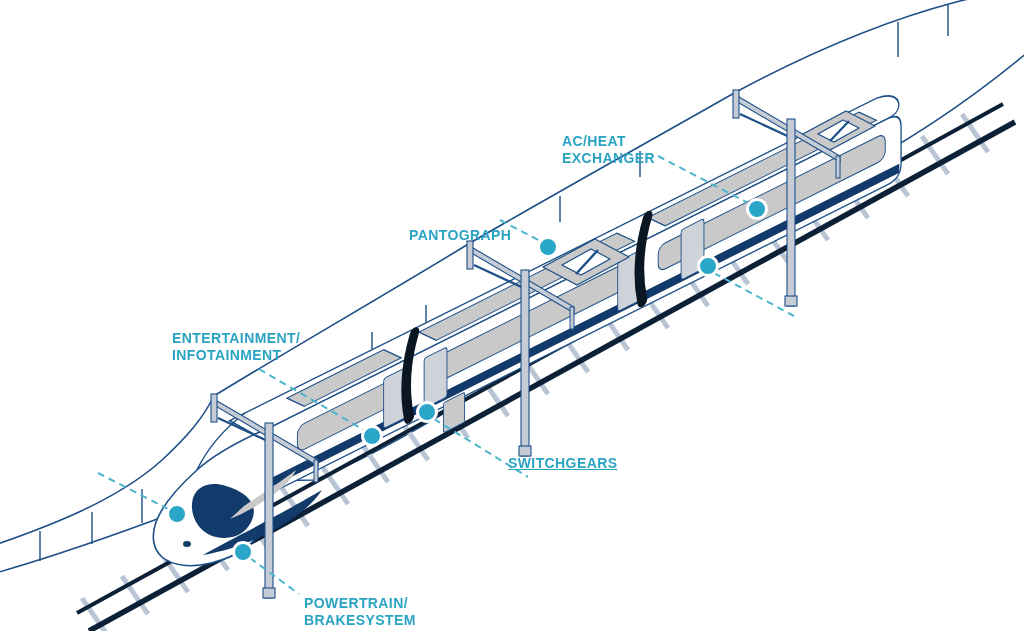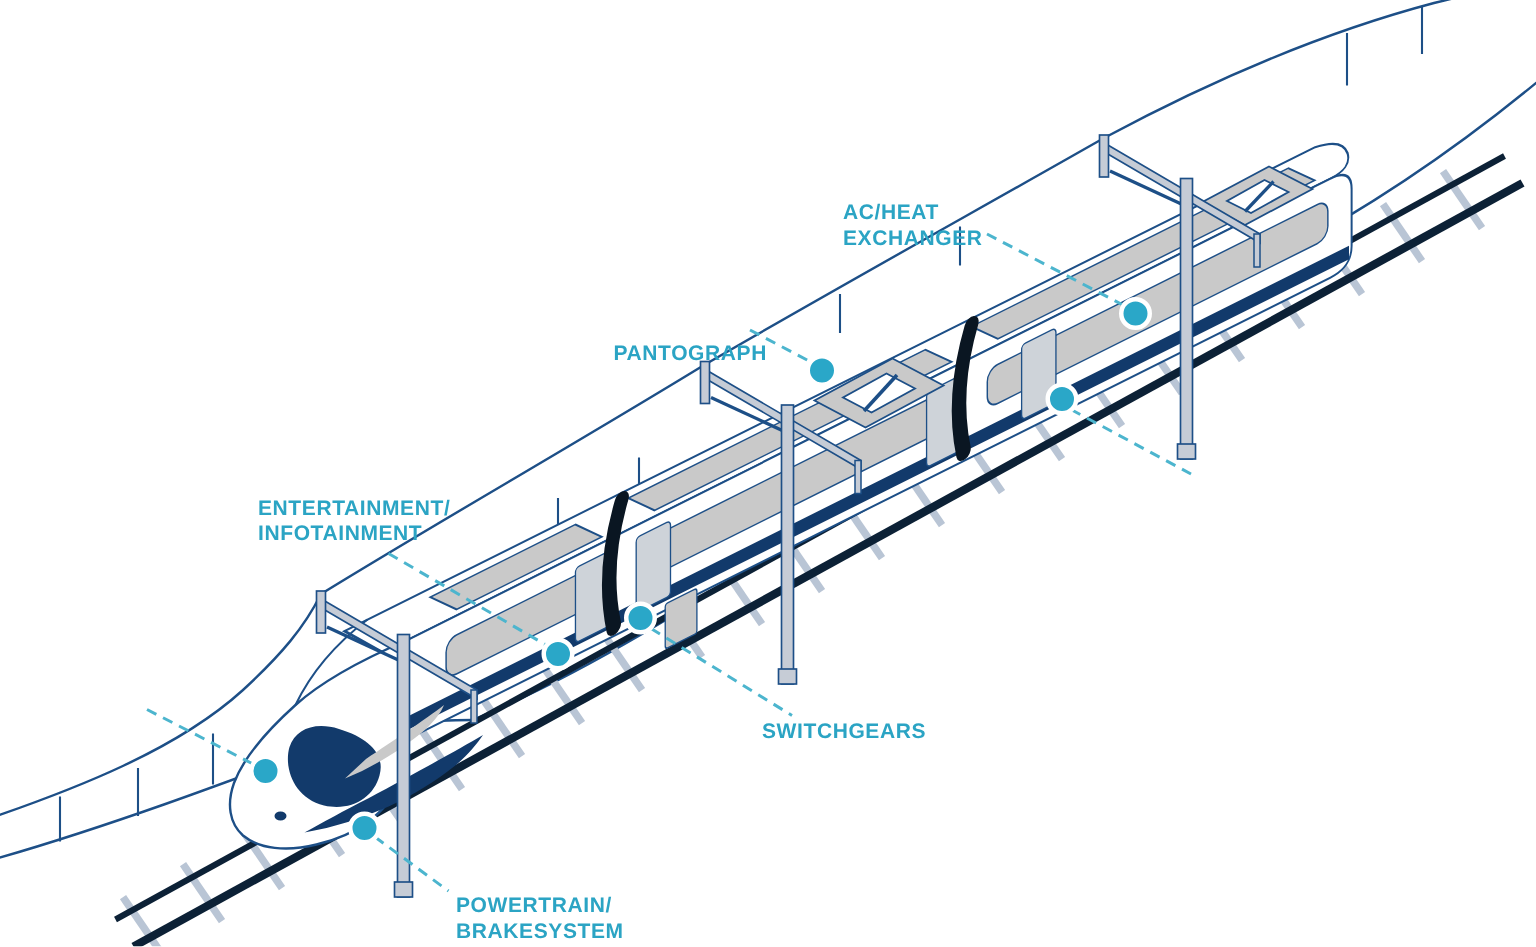--- a/index.html
+++ b/index.html
@@ -163,18 +163,18 @@
         <line x1="714" y1="273" x2="794" y2="316" stroke="#4cb5ce" stroke-width="2" stroke-dasharray="7 5"></line>
         <circle cx="708" cy="266" r="9.5" fill="#2aa7c8" stroke="#ffffff" stroke-width="3"></circle>
       </g>
 </svg>
 
 <div id="labels">
       <div class="callout-label" style="left: 172px; top: 330px;">ENTERTAINMENT/
 INFOTAINMENT</div>
       <div class="callout-label" style="left: 304px; top: 595px;">POWERTRAIN/
 BRAKESYSTEM</div>
-      <div class="callout-label" style="left: 508px; top: 479px;">SWITCHGEARS</div>
+      <div class="callout-label" style="left: 508px; top: 455px; text-decoration: underline;">SWITCHGEARS</div>
       <div class="callout-label" style="left: 409px; top: 199px; margin-top: 28px;">PANTOGRAPH</div>
       <div class="callout-label" style="left: 562px; top: 133px;">AC/HEAT
 EXCHANGER</div>
     </div>
 </div>
 
 </body></html>

